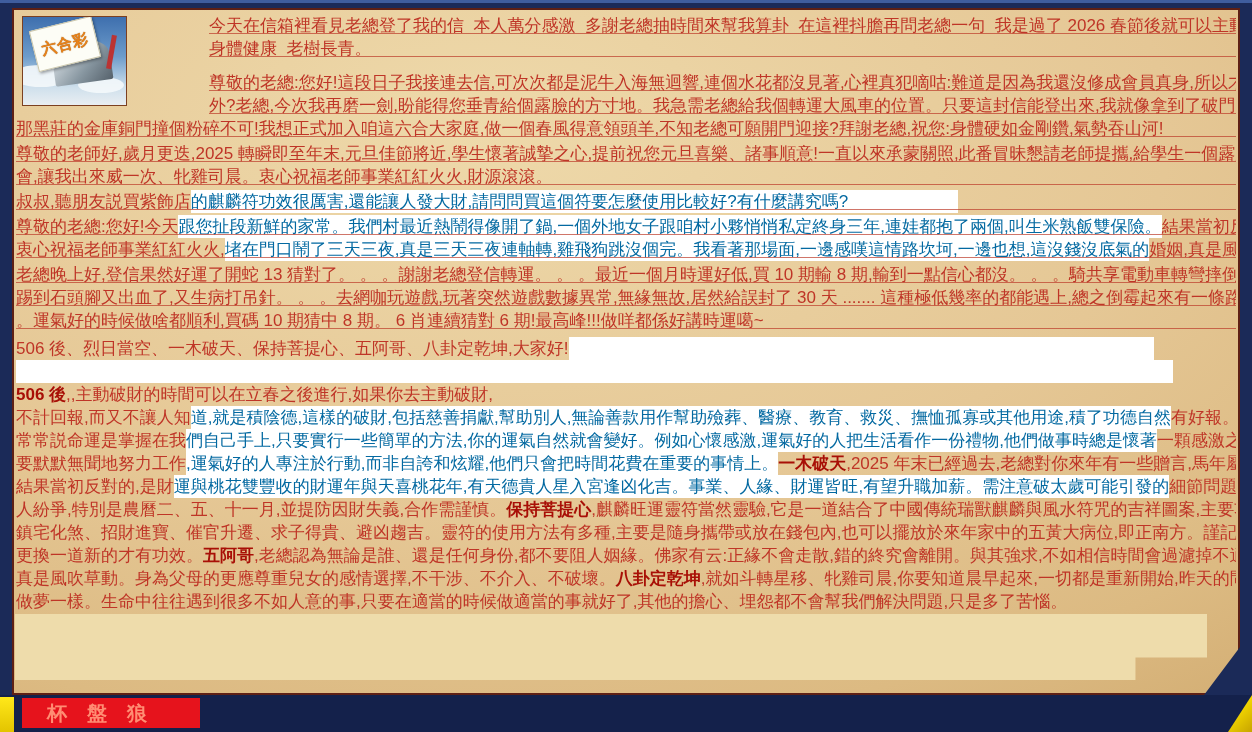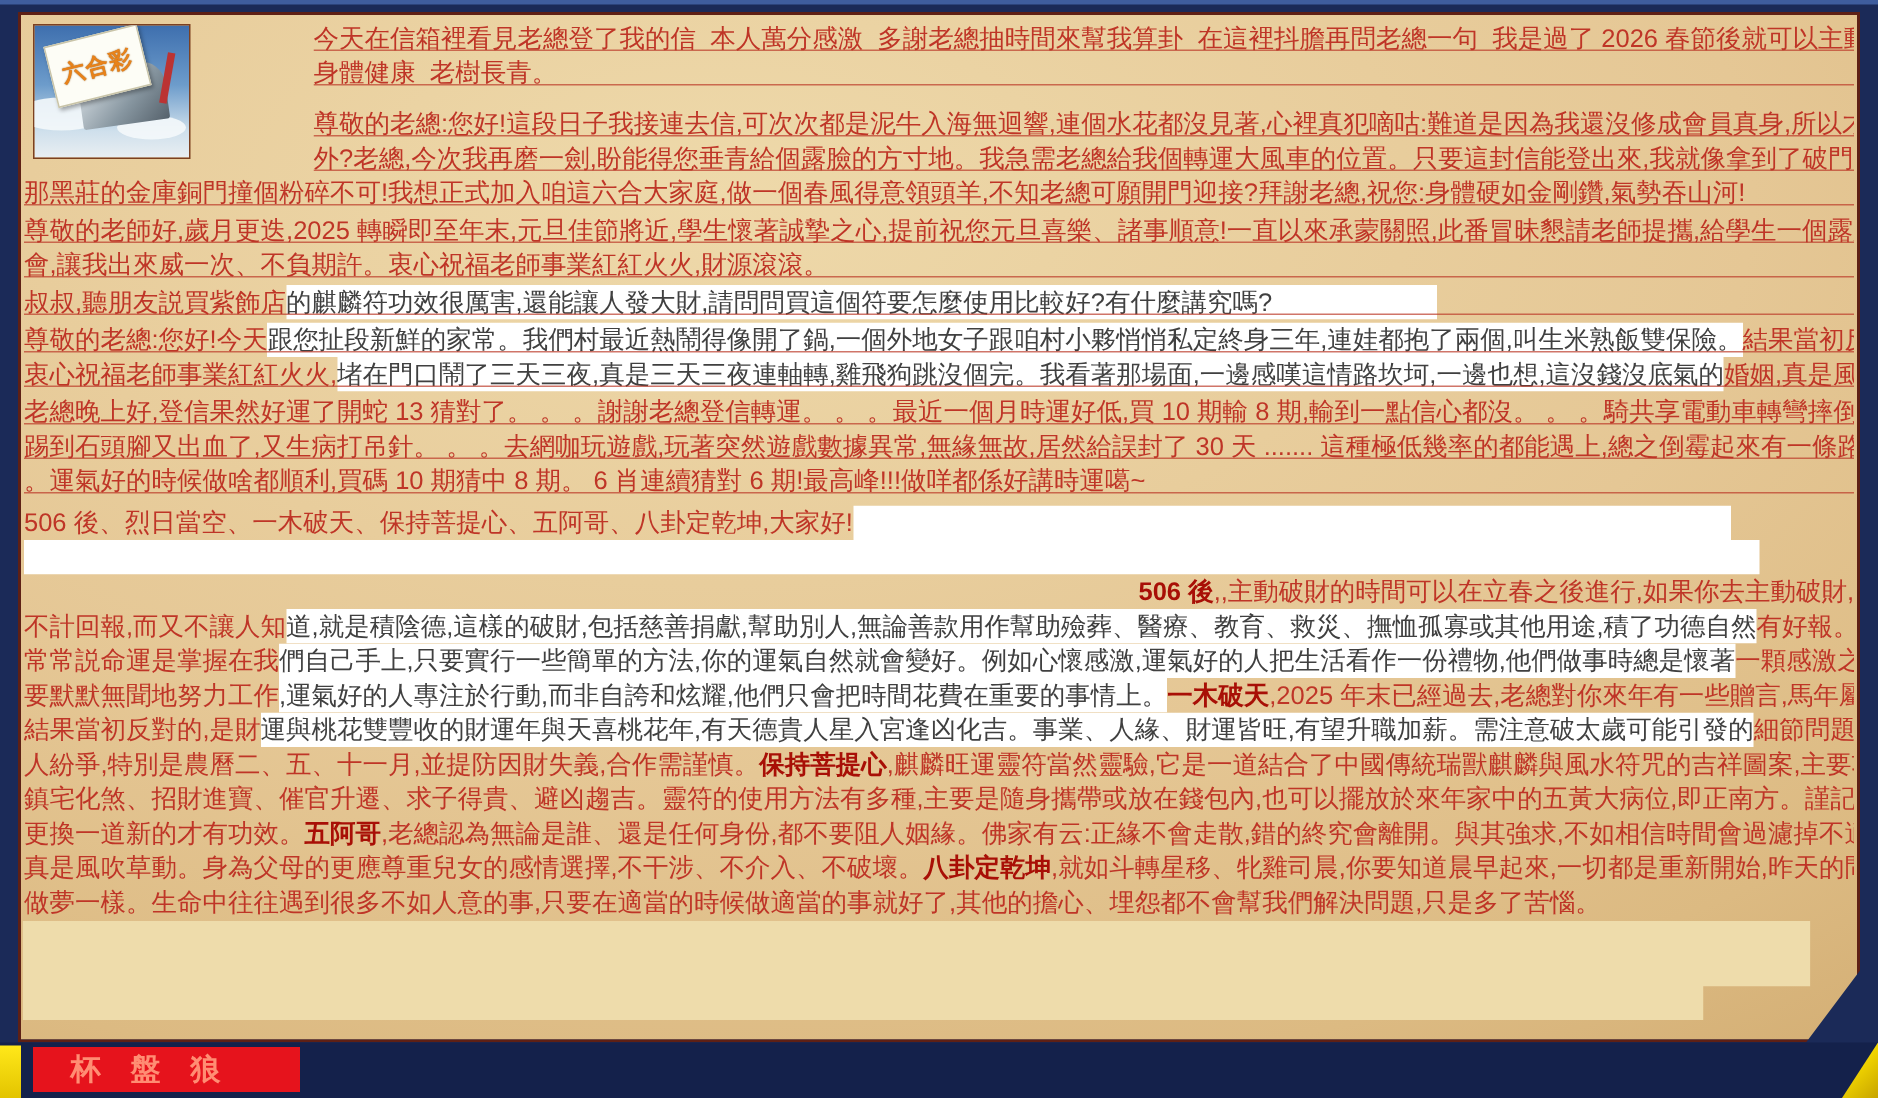--- a/index.html
+++ b/index.html
@@ -40,28 +40,28 @@
   .env .lbl{color:#e8821a;font-weight:bold;font-size:15px;text-shadow:0 0 1px #8a4a00;letter-spacing:1px;}
   
   .lline{
     position:relative;display:flex;align-items:stretch;
     height:23px;line-height:23px;overflow:hidden;
     font-size:17px;color:#bf3527;white-space:pre;
   }
   .lline span{flex:0 0 auto;white-space:pre;}
   .ul::after{content:"";position:absolute;left:0;right:0;bottom:3px;height:1px;background:rgba(188,58,42,.7);pointer-events:none;}
   .seg{color:#bf3527;}
-  .hl{background:#ffffff;color:#404040;}
+  .hl{background:#ffffff;color:#0369a1;}
   .fill{display:inline-block;background:#ffffff;}
   .bold{font-weight:bold;color:#a80f06;}
   .sig{margin-left:auto;color:#bf3527;margin-top:32px;}
   .letter{margin-bottom:2px;}
   .letter.first{margin-bottom:11px;}
   .reply{margin-top:5px;}
-  .right{justify-content:flex-end;}
+  .right{}
   
   .creamblock{
     width:1192px;height:66px;margin-top:1px;margin-left:-1px;
     background:#eedcab;
     clip-path:polygon(0 0,100% 0,100% 66%,94% 66%,94% 100%,0 100%);
   }
   
   .yellow-sq{position:absolute;left:0;bottom:0;width:14px;height:35px;background:linear-gradient(180deg,#ffe81a,#e3c400);}
   .stamp{
     position:absolute;left:22px;bottom:4px;width:178px;height:30px;
@@ -96,21 +96,21 @@
         <div class="lline ul"><span class="seg">今天在信箱裡看見老總登了我的信  本人萬分感激  多謝老總抽時間來幫我算卦  在這裡抖膽再問老總一句  我是過了 2026 春節後就可以主動破財嗎?祝:老總</span></div>
         <div class="lline ul"><span class="seg">身體健康  老樹長青。</span><span class="sig">506 後敬上</span></div>
       </div>
       <div class="letter">
         <div class="lline ul"><span class="seg">尊敬的老總:您好!這段日子我接連去信,可次次都是泥牛入海無迴響,連個水花都沒見著,心裡真犯嘀咕:難道是因為我還沒修成會員真身,所以才被擋在了門</span></div>
         <div class="lline ul"><span class="seg">外?老總,今次我再磨一劍,盼能得您垂青給個露臉的方寸地。我急需老總給我個轉運大風車的位置。只要這封信能登出來,我就像拿到了破門大重錘,非把??</span></div>
         <div class="lline ul"><span class="seg">那黑莊的金庫銅門撞個粉碎不可!我想正式加入咱這六合大家庭,做一個春風得意領頭羊,不知老總可願開門迎接?拜謝老總,祝您:身體硬如金剛鑽,氣勢吞山河!</span><span class="sig">烈日當空</span></div>
       </div>
       <div class="letter">
         <div class="lline ul"><span class="seg">尊敬的老師好,歲月更迭,2025 轉瞬即至年末,元旦佳節將近,學生懷著誠摯之心,提前祝您元旦喜樂、諸事順意!一直以來承蒙關照,此番冒昧懇請老師提攜,給學生一個露臉機</span></div>
-        <div class="lline ul"><span class="seg">會,讓我出來威一次、不負期許。衷心祝福老師事業紅紅火火,財源滾滾。</span><span class="sig">一木破天敬上</span></div>
+        <div class="lline ul"><span class="seg">會,讓我出來威一次、牝雞司晨。衷心祝福老師事業紅紅火火,財源滾滾。</span><span class="sig">一木破天敬上</span></div>
       </div>
       <div class="letter">
         <div class="lline ul"><span class="seg">叔叔,聽朋友説買紫飾店</span><span class="hl">的麒麟符功效很厲害,還能讓人發大財,請問問買這個符要怎麼使用比較好?有什麼講究嗎?</span><span class="fill" style="width: 110px;"></span><span class="sig">保持菩提心</span></div>
       </div>
       <div class="letter">
         <div class="lline ul"><span class="seg">尊敬的老總:您好!今天</span><span class="hl">跟您扯段新鮮的家常。我們村最近熱鬧得像開了鍋,一個外地女子跟咱村小夥悄悄私定終身三年,連娃都抱了兩個,叫生米熟飯雙保險。</span><span class="seg">結果當初反對的</span></div>
         <div class="lline ul"><span class="seg">衷心祝福老師事業紅紅火火,</span><span class="hl">堵在門口鬧了三天三夜,真是三天三夜連軸轉,雞飛狗跳沒個完。我看著那場面,一邊感嘆這情路坎坷,一邊也想,這沒錢沒底氣的</span><span class="seg">婚姻,真是風吹草動</span></div>
       </div>
       <div class="letter">
         <div class="lline ul"><span class="seg">老總晚上好,登信果然好運了開蛇 13 猜對了。 。 。謝謝老總登信轉運。 。 。最近一個月時運好低,買 10 期輸 8 期,輸到一點信心都沒。 。 。騎共享電動車轉彎摔倒了,行路</span></div>

